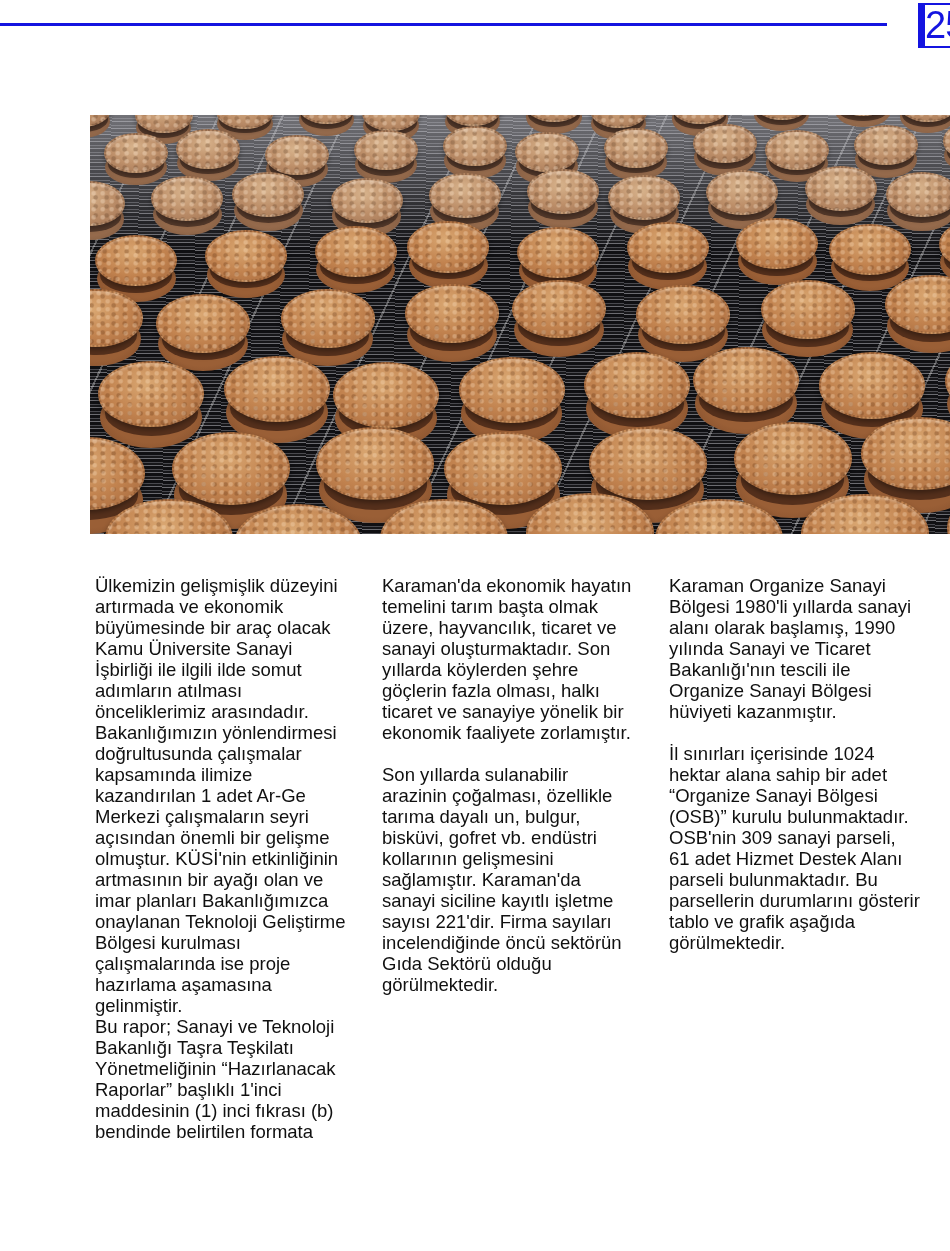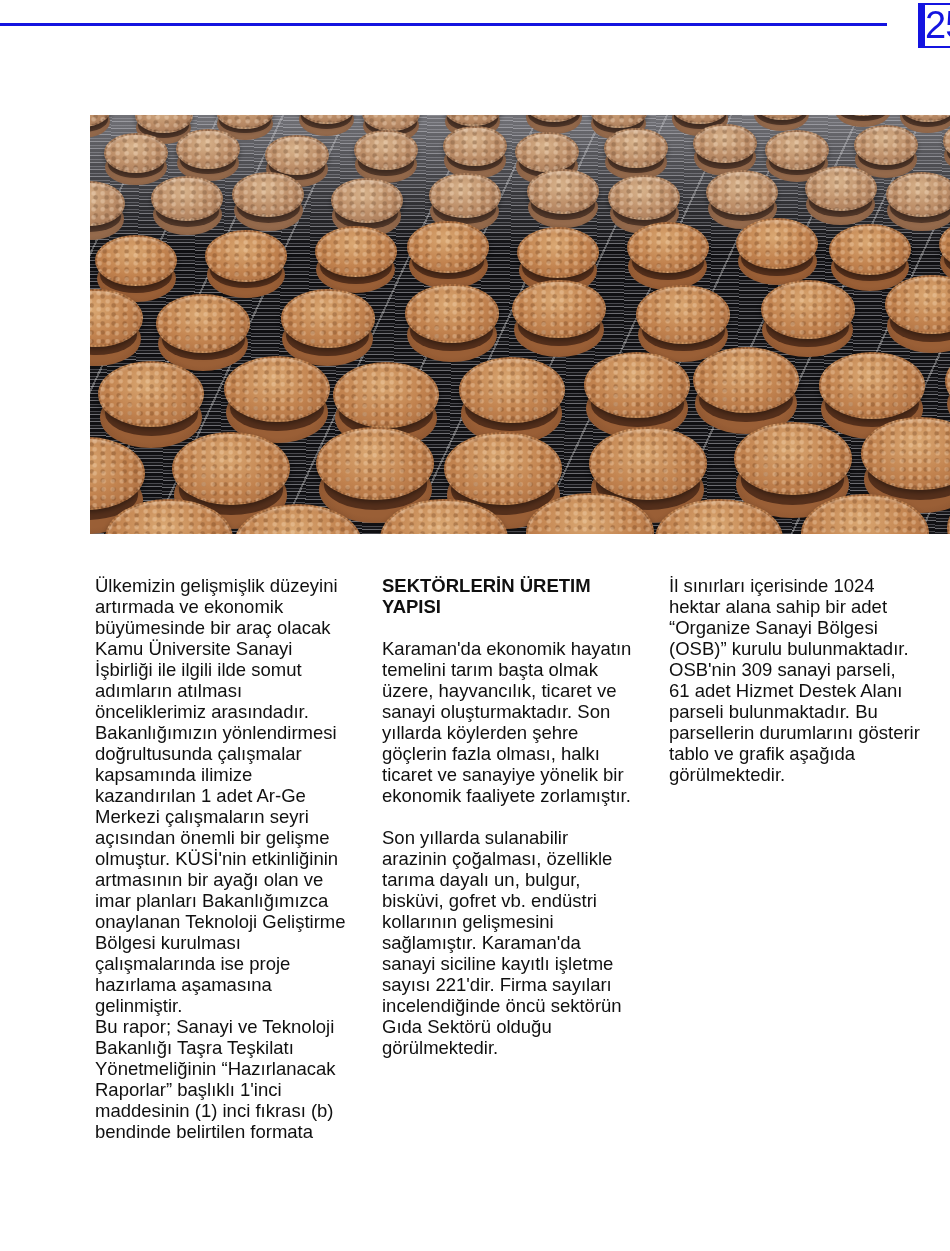--- a/index.html
+++ b/index.html
@@ -459,22 +459,20 @@
 hazırlama aşamasına
 gelinmiştir.
 Bu rapor; Sanayi ve Teknoloji
 Bakanlığı Taşra Teşkilatı
 Yönetmeliğinin “Hazırlanacak
 Raporlar” başlıklı 1'inci
 maddesinin (1) inci fıkrası (b)
 bendinde belirtilen formata</div>
     </div>
     <div class="col">
-      <div class="heading">SEKTÖRLERİN ÜRETIM
-YAPISI</div>
       <div class="para">Karaman'da ekonomik hayatın
 temelini tarım başta olmak
 üzere, hayvancılık, ticaret ve
 sanayi oluşturmaktadır. Son
 yıllarda köylerden şehre
 göçlerin fazla olması, halkı
 ticaret ve sanayiye yönelik bir
 ekonomik faaliyete zorlamıştır.</div>
       <div class="para">Son yıllarda sulanabilir
 arazinin çoğalması, özellikle
@@ -482,20 +480,27 @@
 bisküvi, gofret vb. endüstri
 kollarının gelişmesini
 sağlamıştır. Karaman'da
 sanayi siciline kayıtlı işletme
 sayısı 221'dir. Firma sayıları
 incelendiğinde öncü sektörün
 Gıda Sektörü olduğu
 görülmektedir.</div>
     </div>
     <div class="col">
+      <div class="para">Karaman Organize Sanayi
+Bölgesi 1980'li yıllarda sanayi
+alanı olarak başlamış, 1990
+yılında Sanayi ve Ticaret
+Bakanlığı'nın tescili ile
+Organize Sanayi Bölgesi
+hüviyeti kazanmıştır.</div>
       <div class="para">İl sınırları içerisinde 1024
 hektar alana sahip bir adet
 “Organize Sanayi Bölgesi
 (OSB)” kurulu bulunmaktadır.
 OSB'nin 309 sanayi parseli,
 61 adet Hizmet Destek Alanı
 parseli bulunmaktadır. Bu
 parsellerin durumlarını gösterir
 tablo ve grafik aşağıda
 görülmektedir.</div>

